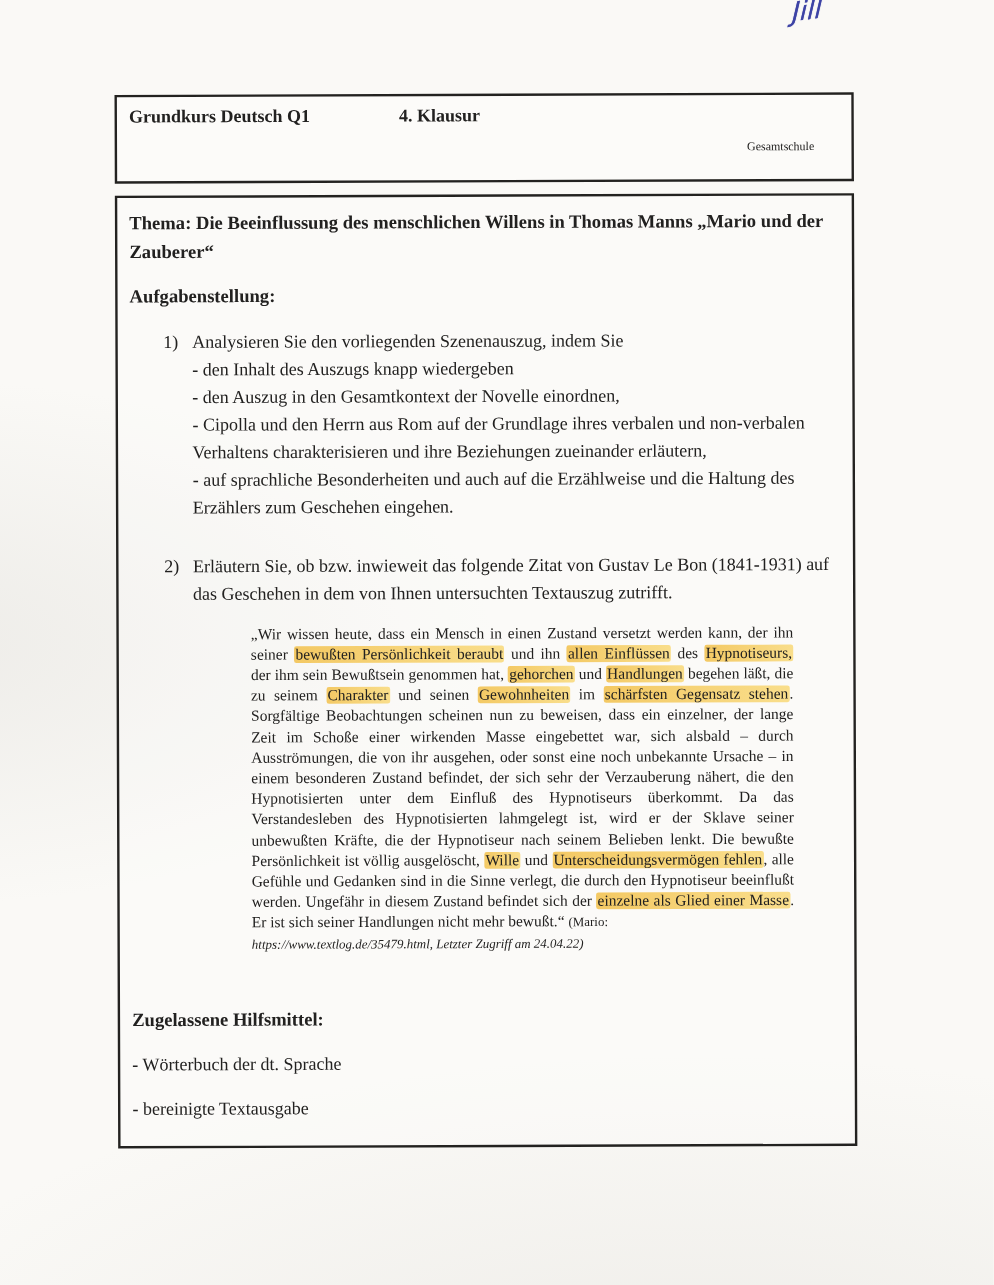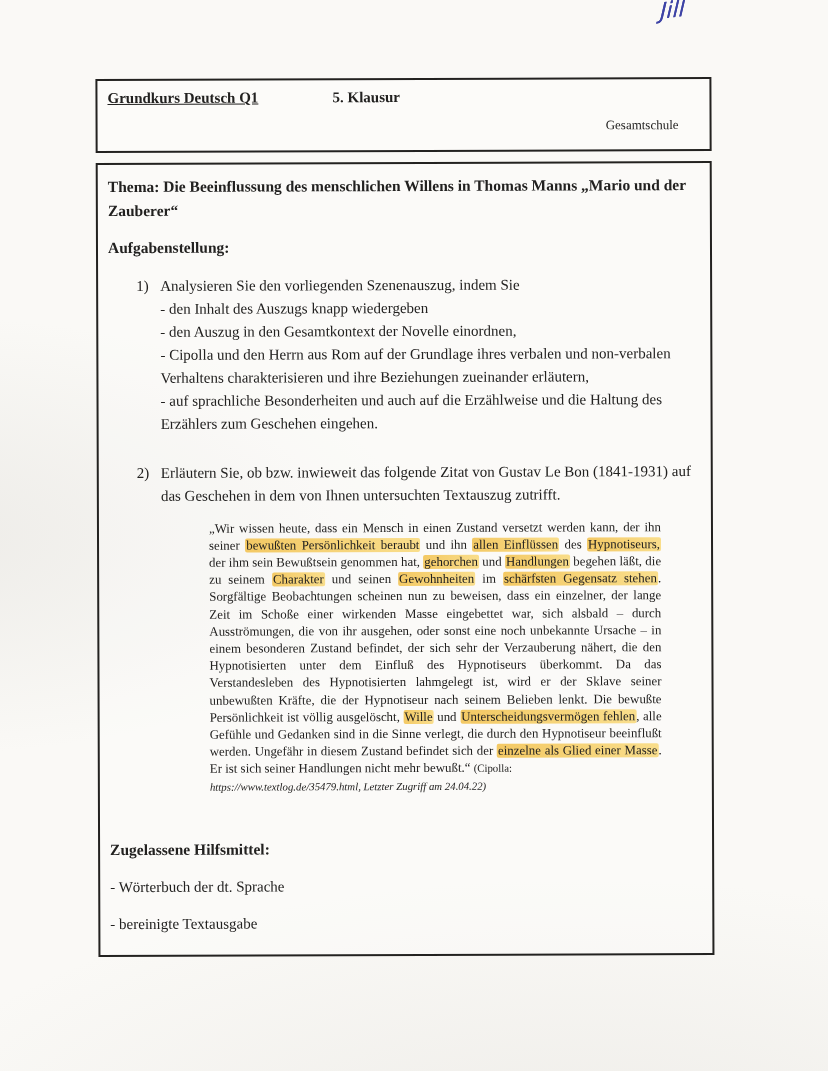--- a/index.html
+++ b/index.html
@@ -29,26 +29,26 @@
   .header-box{
     position:absolute;left:97px;top:78px;width:616px;height:74px;
     border:2px solid #232220;box-sizing:border-box;
     background:rgba(255,255,255,.35);
   }
   .header-row{
     position:absolute;top:7px;left:10px;right:10px;
     font-size:15px;font-weight:bold;line-height:20px;
     display:flex;
   }
-  .h-course{width:225px;text-decoration:underline;}
+  .h-course{width:225px;}
   .h-exam{width:150px;}
   .h-date{flex:1;}
   .h-school{
     position:absolute;top:38px;right:31px;
-    font-size:13px;font-weight:normal;
+    font-size:10px;font-weight:normal;
   }
 
   
   .main-box{
     position:absolute;left:97px;top:162px;width:616px;height:794px;
     border:2px solid #232220;box-sizing:border-box;
     padding:8px 14px 0 10px;
     background:rgba(255,255,255,.25);
     overflow:hidden;
   }
@@ -86,21 +86,21 @@
 </head>
 <body>
 
 <div class="sheet">
 
   <div class="handwriting">Jill</div>
 
   <div class="header-box">
     <div class="header-row">
       <span class="h-course">Grundkurs Deutsch Q1</span>
-      <span class="h-exam">5. Klausur</span>
+      <span class="h-exam">4. Klausur</span>
     </div>
     <div class="h-school">Gesamtschule</div>
   </div>
 
   <div class="main-box">
     <p class="thema">Thema: Die Beeinflussung des menschlichen Willens in Thomas Manns „Mario und der Zauberer“</p>
 
     <p class="aufg-label">Aufgabenstellung:</p>
 
     <div class="tasks">
@@ -117,21 +117,21 @@
         <div class="task">
           <div class="task-num">2)</div>
           <div class="task-text">
             <div>Erläutern Sie, ob bzw. inwieweit das folgende Zitat von Gustav Le Bon (1841-1931) auf das Geschehen in dem von Ihnen untersuchten Textauszug zutrifft.</div>
           </div>
         </div>
       </div>
 
     <p class="quote">
       <span><span>„Wir wissen heute, dass ein Mensch in einen Zustand versetzt werden kann, der ihn seiner </span><span class="hl">bewußten Persönlichkeit beraubt</span><span> und ihn </span><span class="hl">allen Einflüssen</span><span> des </span><span class="hl">Hypnotiseurs,</span><span> der ihm sein Bewußtsein genommen hat, </span><span class="hl">gehorchen</span><span> und </span><span class="hl">Handlungen</span><span> begehen läßt, die zu seinem </span><span class="hl">Charakter</span><span> und seinen </span><span class="hl">Gewohnheiten</span><span> im </span><span class="hl">schärfsten Gegensatz stehen</span><span>. Sorgfältige Beobachtungen scheinen nun zu beweisen, dass ein einzelner, der lange Zeit im Schoße einer wirkenden Masse eingebettet war, sich alsbald – durch Ausströmungen, die von ihr ausgehen, oder sonst eine noch unbekannte Ursache – in einem besonderen Zustand befindet, der sich sehr der Verzauberung nähert, die den Hypnotisierten unter dem Einfluß des Hypnotiseurs überkommt. Da das Verstandesleben des Hypnotisierten lahmgelegt ist, wird er der Sklave seiner unbewußten Kräfte, die der Hypnotiseur nach seinem Belieben lenkt. Die bewußte Persönlichkeit ist völlig ausgelöscht, </span><span class="hl">Wille</span><span> und </span><span class="hl">Unterscheidungsvermögen fehlen</span><span>, alle Gefühle und Gedanken sind in die Sinne verlegt, die durch den Hypnotiseur beeinflußt werden. Ungefähr in diesem Zustand befindet sich der </span><span class="hl">einzelne als Glied einer Masse</span><span>. Er ist sich seiner Handlungen nicht mehr bewußt.“ </span></span>
-      <span class="cite-prefix">(Cipolla:</span>
+      <span class="cite-prefix">(Mario:</span>
       <span class="cite-line">
         <span class="cite-link">https://www.textlog.de/35479.html,</span><span class="cite-suffix"> Letzter Zugriff am 24.04.22)</span>
       </span>
     </p>
 
     <p class="hilfs-label">Zugelassene Hilfsmittel:</p>
     <div id="hilfs-list">
         <p class="hilfs-item">- Wörterbuch der dt. Sprache</p>
         <p class="hilfs-item">- bereinigte Textausgabe</p>
       </div>

